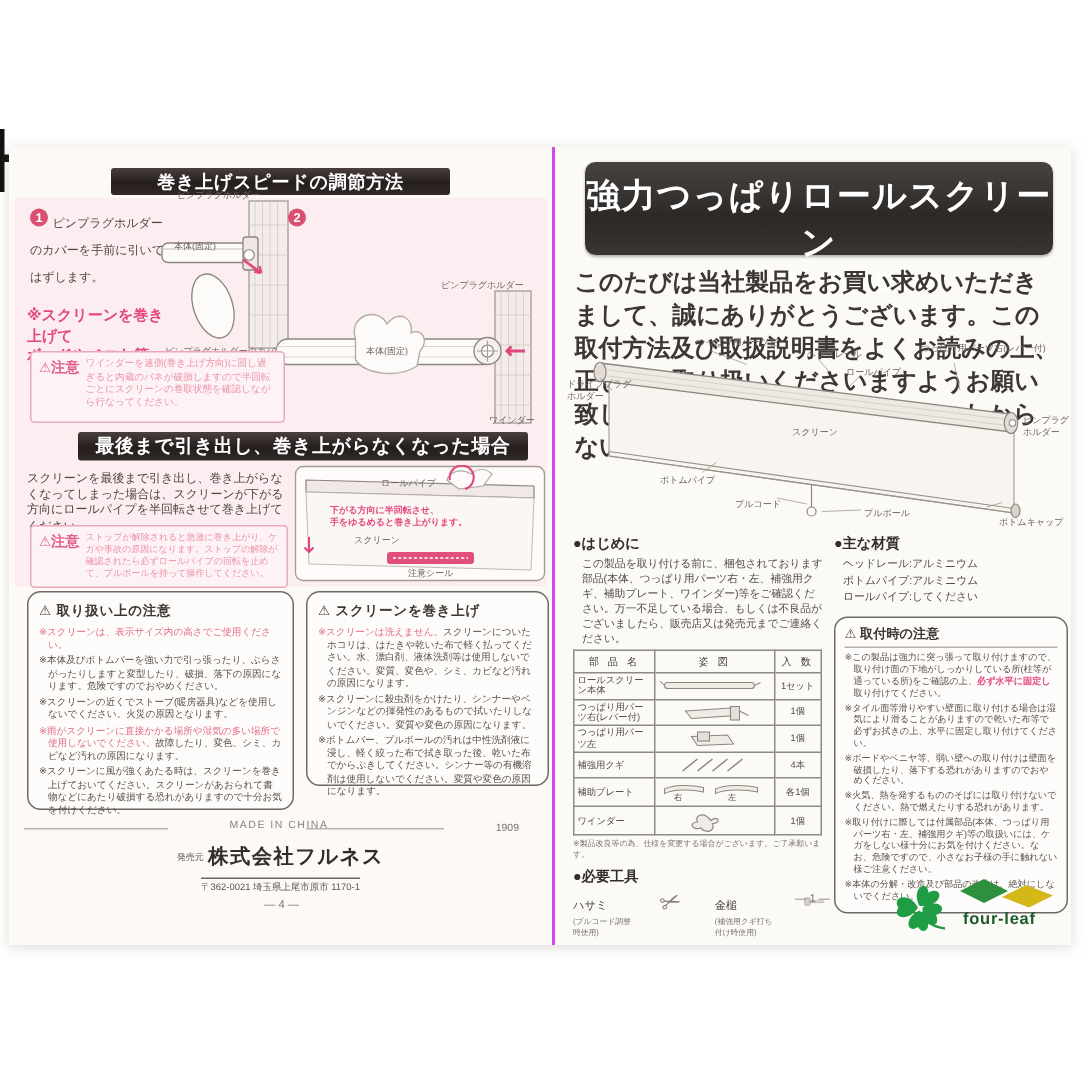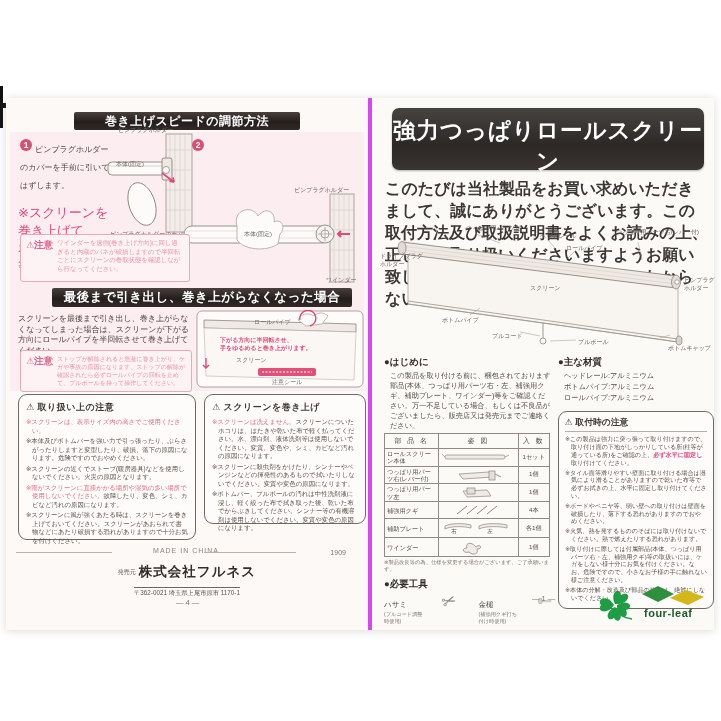--- a/index.html
+++ b/index.html
@@ -3,31 +3,31 @@
 <meta charset="utf-8">
 <style>
   *{margin:0;padding:0;box-sizing:border-box}
   html,body{width:721px;height:721px}
   body{background:#ffffff;font-family:"Liberation Sans","DejaVu Sans",sans-serif;color:#4a4440;-webkit-font-smoothing:antialiased}
   #photo{position:relative;width:721px;height:721px;background:#fff;overflow:hidden}
   .mark-h{position:absolute;left:0;top:103px;width:20px;height:5px;background:#111}
   .mark-v{position:absolute;left:0;top:86px;width:3px;height:42px;background:#111}
   #paper{position:absolute;left:6px;top:98px;width:708px;height:532px;background:#fcfaf7;box-shadow:0 1px 8px rgba(120,110,100,.25);display:flex}
   #page-left{position:relative;width:362px;height:100%;background:#fdf9f7}
-  #page-right{position:relative;width:346px;height:100%;background:#fbfaf7;border-left:4px solid #d946ef}
+  #page-right{position:relative;width:346px;height:100%;background:#fbfaf7;border-left:2px solid #d946ef}
   .wash{position:absolute;left:4px;top:34px;width:354px;height:259px;background:#fbedf0}
   
   .bar{position:absolute;background:linear-gradient(180deg,#4a403d 0%,#241e1d 55%,#322a29 100%);color:#fff;font-weight:bold;text-align:center;border-radius:2px}
   .bar1{left:68px;top:14px;width:226px;height:18px;font-size:12px;line-height:18px;letter-spacing:.5px}
   .bar2{left:46px;top:190px;width:300px;height:19px;font-size:12.5px;line-height:19px;letter-spacing:.5px}
   
   .stepnum{float:left;width:12px;height:12px;border-radius:50%;background:#d94f72;color:#fff;font-size:8.5px;font-weight:bold;text-align:center;line-height:12px;margin:1px 3px 0 0}
   .steptext{font-size:8px;line-height:1.32;color:#4c4540}
   .red{color:#d95c6e}
-  .pinknote{font-size:13px;font-weight:normal;color:#e2487e;line-height:1.35}
+  .pinknote{font-size:10px;font-weight:bold;color:#e2487e;line-height:1.35}
   .dlab{position:absolute;font-size:6px;color:#6c655f;white-space:nowrap}
   .dlab.pink{color:#e2487e;font-weight:bold}
   
   .caution{position:absolute;border:1px solid #eaa8bc;border-radius:3px;background:#fdf2f4;display:flex;padding:4px 5px}
   .caution .cl{font-size:9.5px;font-weight:bold;color:#e0608c;white-space:nowrap;margin-right:4px}
   .caution .cl .w{font-size:9px}
   .caution .ct{font-size:6.4px;line-height:1.35;color:#ec93ad}
   
   .nbox{position:absolute;border:1.2px solid #6d6a66;border-radius:9px;background:#fefcfa;padding:6px 7px}
   .nbox h4{font-size:9px;color:#3c3834;letter-spacing:.5px;margin-bottom:4px}
@@ -326,21 +326,21 @@
                 <rect x="10" y="6" width="18" height="2.5" rx="1" fill="#efe9e3" stroke="#8d867f" stroke-width="0.7"></rect>
               </svg>
           </div>
         </div>
       </div>
 
       <div class="col-r">
         <div class="sec-h">●主な材質</div>
         <div class="matline">ヘッドレール:アルミニウム</div>
         <div class="matline">ボトムパイプ:アルミニウム</div>
-        <div class="matline">ロールパイプ:アルミニウム</div>
+        <div class="matline">ロールパイプ:してください</div>
 
         <div class="ibox">
           <h4><span class="w">⚠</span> <span>取付時の注意</span></h4>
           <p><span>※この製品は強力に突っ張って取り付けますので、取り付け面の下地がしっかりしている所(柱等が通っている所)をご確認の上、</span><span class="red2">必ず水平に固定し</span><span>取り付けてください。</span></p>
           <p>※タイル面等滑りやすい壁面に取り付ける場合は湿気により滑ることがありますので乾いた布等で必ずお拭きの上、水平に固定し取り付けてください。</p>
           <p>※ボードやベニヤ等、弱い壁への取り付けは壁面を破損したり、落下する恐れがありますのでおやめください。</p>
           <p>※火気、熱を発するもののそばには取り付けないでください。熱で燃えたりする恐れがあります。</p>
           <p>※取り付けに際しては付属部品(本体、つっぱり用パーツ右・左、補強用クギ)等の取扱いには、ケガをしない様十分にお気を付けください。なお、危険ですので、小さなお子様の手に触れない様ご注意ください。</p>
           <p>※本体の分解・改造及び部品の改造は、絶対にしないでください。</p>
         </div>

